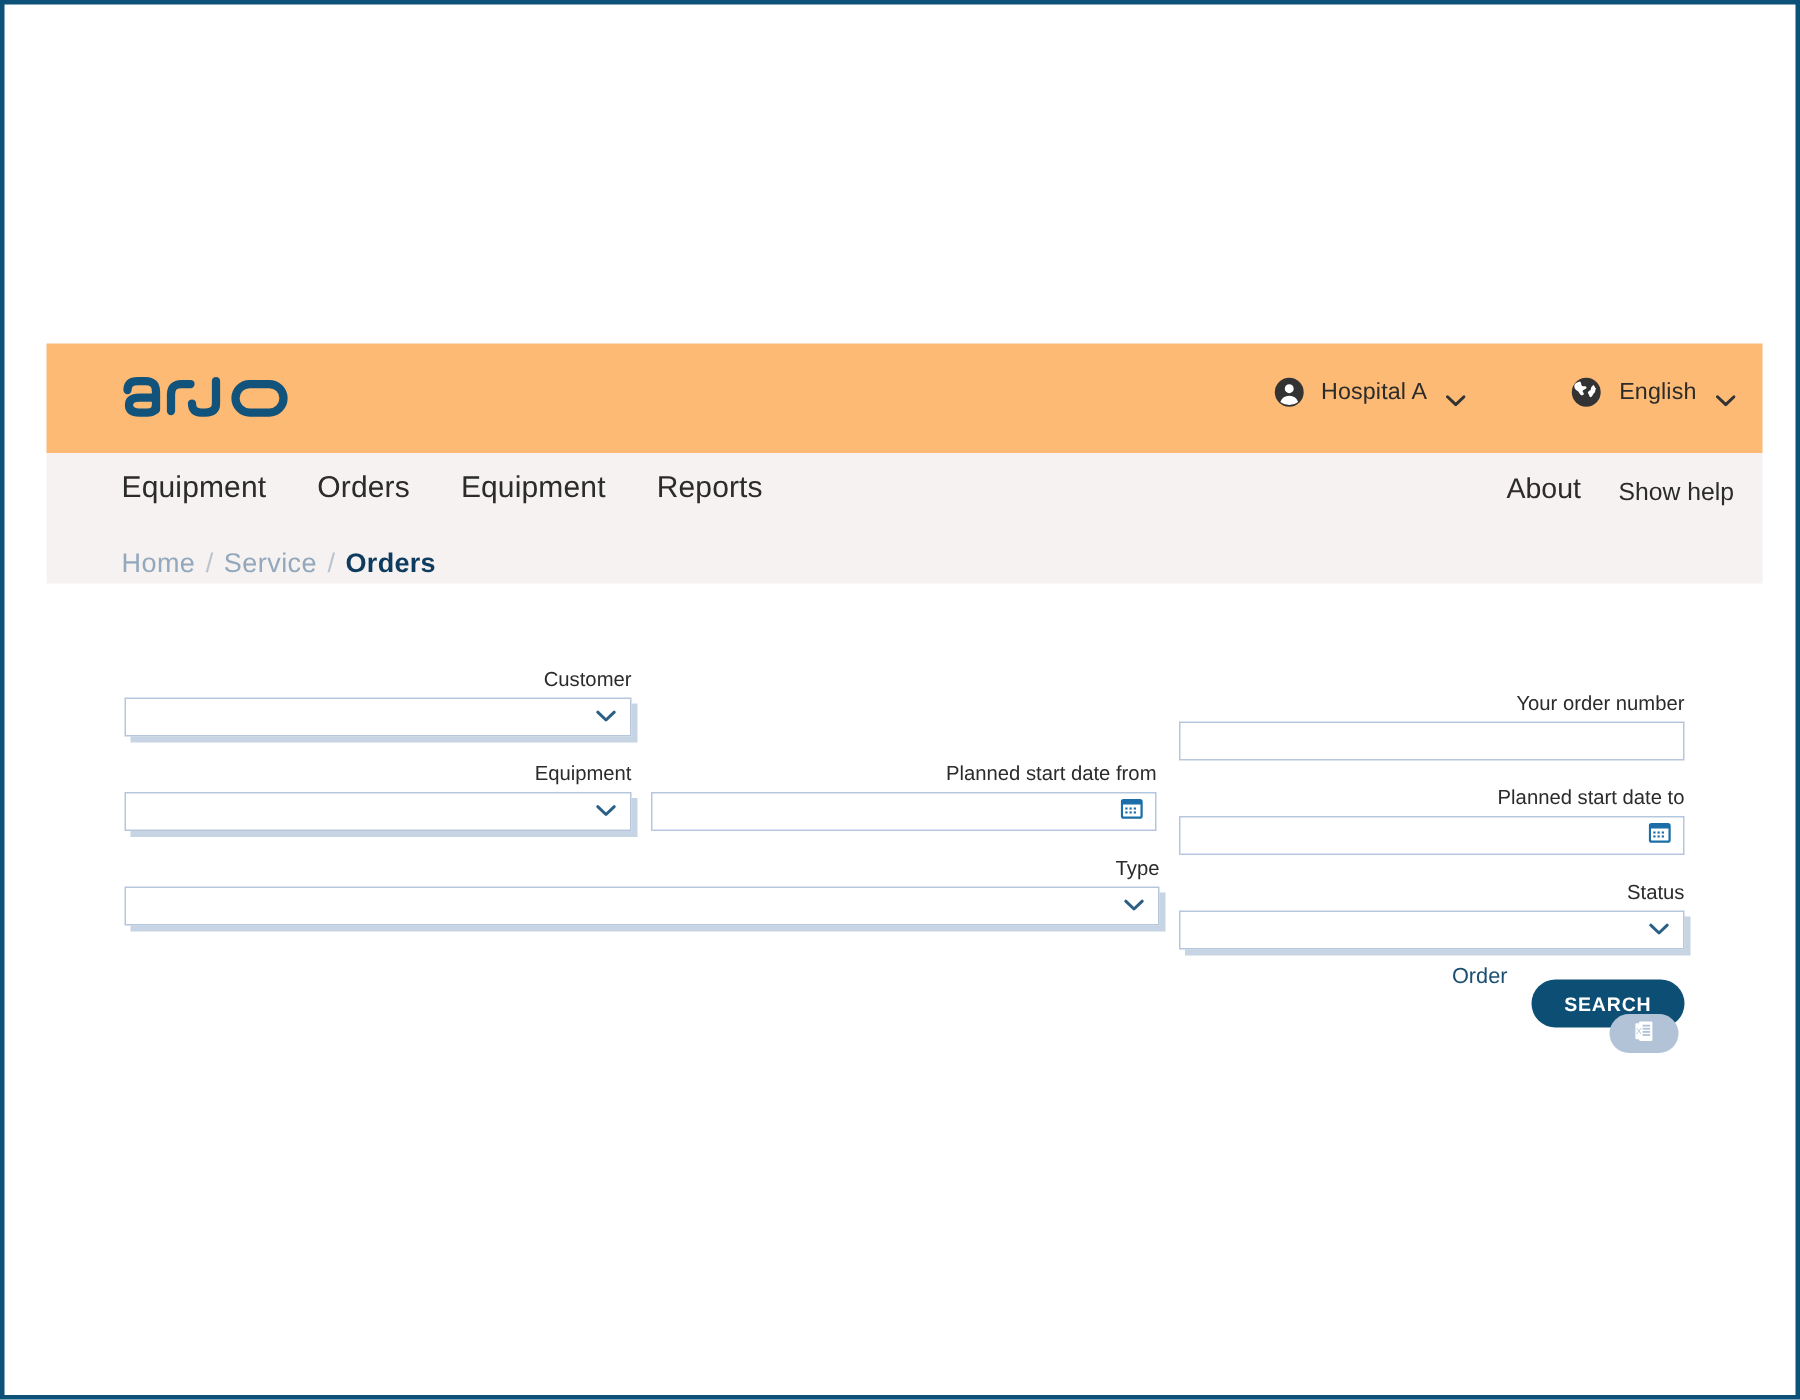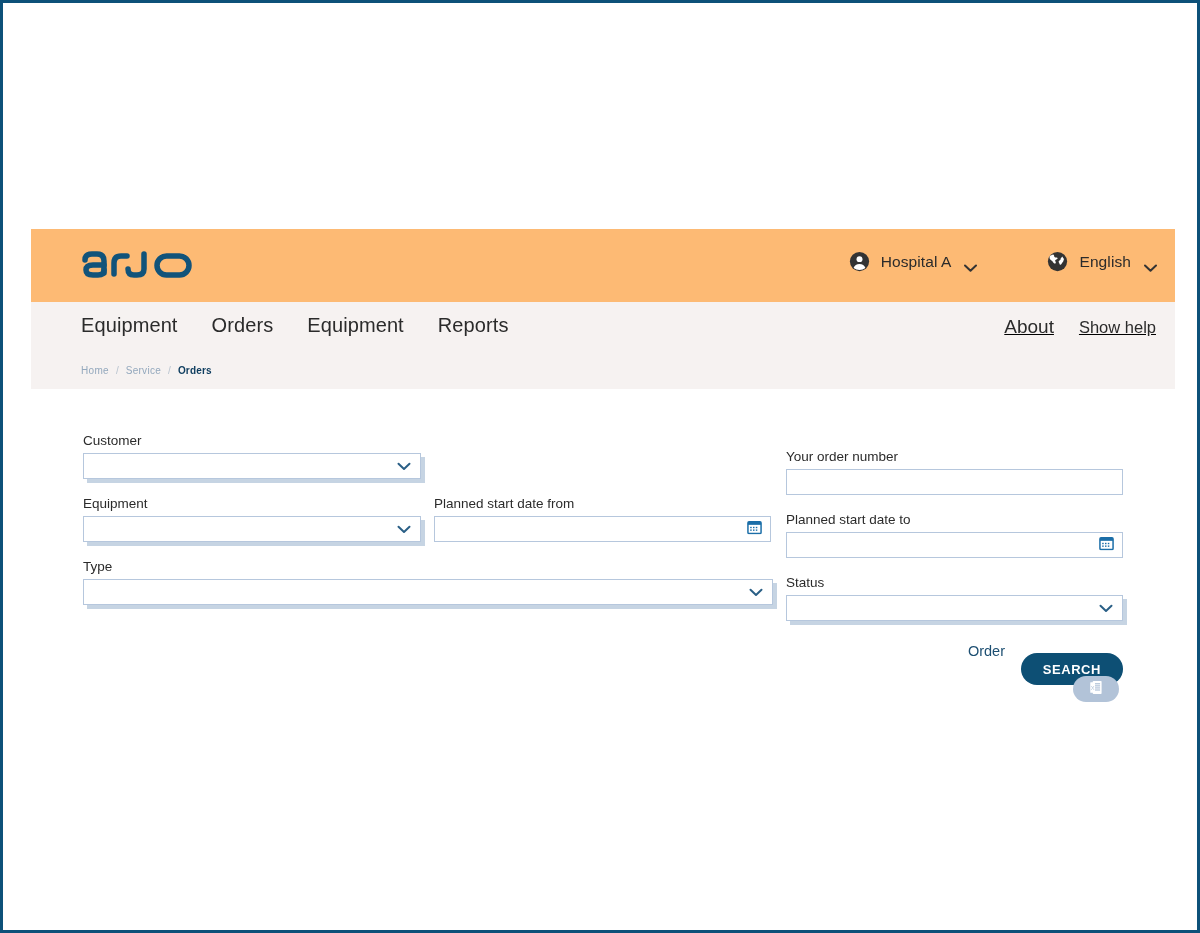--- a/index.html
+++ b/index.html
@@ -73,43 +73,42 @@
   .nav-item {
     font-size: 20px;
     color: #2b2b2b;
     cursor: pointer;
     letter-spacing: .1px;
   }
   .nav-right {
     position: absolute;
     right: 19px; top: 14px;
     display: flex;
-    align-items: center;
+    align-items: flex-end;
     gap: 25px;
-    text-decoration: underline;
   }
   .nav-about {
     font-size: 19px;
     color: #2b2b2b;
     cursor: pointer;
   }
   .nav-help {
     font-size: 16.5px;
     color: #2b2b2b;
     cursor: pointer;
   }
 
   
   .breadcrumb {
     position: absolute;
     left: 50px; top: 63px;
     display: flex;
     align-items: baseline;
     gap: 7px;
-    font-size: 10px;
+    font-size: 18px;
   }
   .bc-link {
     color: #93a8bd;
     cursor: pointer;
     letter-spacing: .3px;
   }
   .bc-sep { color: #b9c4cf; }
   .bc-current {
     color: #0d3c5e;
     font-weight: bold;
@@ -123,21 +122,22 @@
     width: 1040px;
   }
   .field-row {
     position: relative;
     width: 1040px;
     margin-bottom: 15px;
     height: 48px;
   }
   .field {
     position: absolute;
-    top: 0;
+    top: 12px;
+    text-align: right;
   }
   .field-label {
     display: block;
     font-size: 13.5px;
     color: #2b2b2b;
     margin-bottom: 4px;
     line-height: 16px;
   }
   .ctl {
     position: relative;

